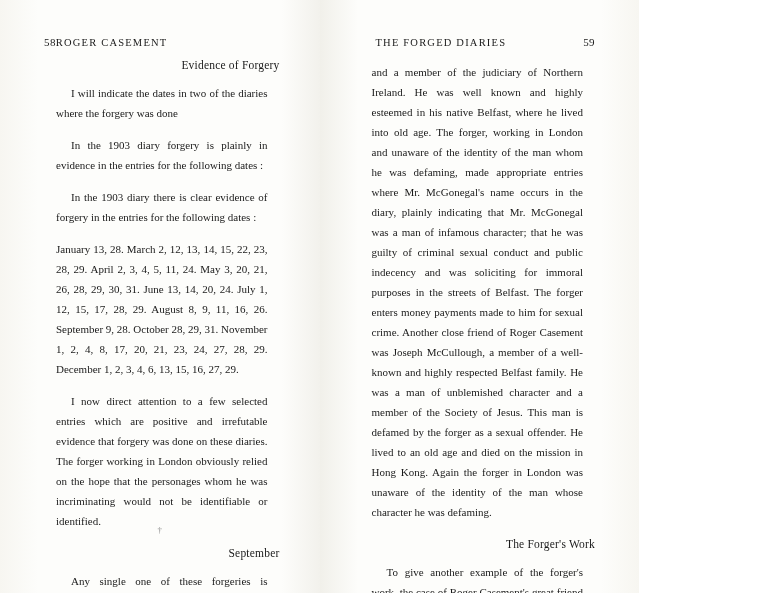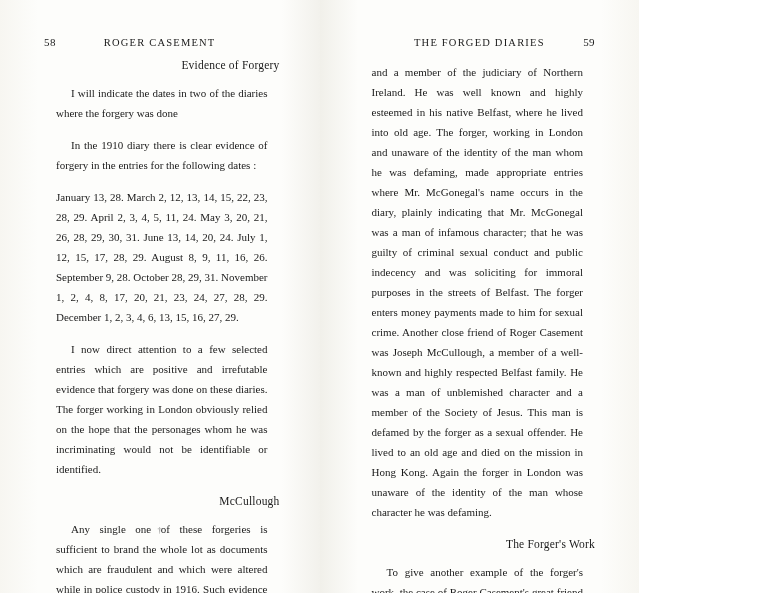--- a/index.html
+++ b/index.html
@@ -51,21 +51,21 @@
     letter-spacing: 0.9px;
     margin-bottom: 9px;
     height: 14px;
   }
   .running-head .folio {
     font-size: 11px;
     letter-spacing: 0.4px;
   }
   .running-head .title {
     flex: 1;
-    text-align: center;
+    text-align: left;
     font-variant: small-caps;
     text-transform: uppercase;
     font-size: 10.5px;
     letter-spacing: 1.2px;
   }
   .running-head .spacer {
     width: 16px;
   }
   .rh-left .folio { order: 0; }
   .rh-right .folio { order: 2; }
@@ -122,25 +122,26 @@
 
     <div class="running-head rh-left">
       <span class="folio">58</span>
       <span class="title">ROGER CASEMENT</span>
       <span class="spacer"></span>
     </div>
 
     <h2 class="section">Evidence of Forgery</h2>
 
     <p class="indent">I will indicate the dates in two of the diaries where the forgery was done</p>
-    <p class="indent gap">In the 1910 diary there is clear evidence of forgery in the entries for the following dates :</p>
+    <p class="indent gap-sm">In the 1903 diary forgery is plainly in evidence in the entries for the following dates :</p>
+    <p class="indent gap">In the 1903 diary there is clear evidence of forgery in the entries for the following dates :</p>
     <p class="noindent datelist">January 13, 28. March 2, 12, 13, 14, 15, 22, 23, 28, 29. April 2, 3, 4, 5, 11, 24. May 3, 20, 21, 26, 28, 29, 30, 31. June 13, 14, 20, 24. July 1, 12, 15, 17, 28, 29. August 8, 9, 11, 16, 26. September 9, 28. October 28, 29, 31. November 1, 2, 4, 8, 17, 20, 21, 23, 24, 27, 28, 29. December 1, 2, 3, 4, 6, 13, 15, 16, 27, 29.</p>
     <p class="indent gap">I now direct attention to a few selected entries which are positive and irrefutable evidence that forgery was done on these diaries. The forger working in London obviously relied on the hope that the personages whom he was incriminating would not be identifiable or identified.</p>
 
-    <h2 class="section spaced-top">McCullough</h2>
+    <h2 class="section spaced-top">September</h2>
 
     <p class="indent">Any single one of these forgeries is sufficient to brand the whole lot as documents which are fraudulent and which were altered while in police custody in 1916. Such evidence makes nonsense of Mr. Harrison's alleged conclusion and it also makes nonsense of Mr. Butler's statement that the diaries are authentic—for his statement is founded on the alleged conclusion of Mr. Harrison and no other. And there is no corroboration of any kind whatsoever for Mr. Harrison's opinion. The following are some instances of the forger's work. One of Roger Casement's best friends was victimised by the forger in an attempt to give some realism to the charge of immoral conduct. This old friend was Mr. John McGonegal K.C. with whom he had spent some time in the month of March, 1910. Casement was then back in Ireland before going out to the Putumayo. Mr. Mc Gonegal was professor in the Faculty of Law in University College, Dublin and, afterwards, a judge;</p>
 
     <div class="footmark">†</div>
   </div>
 
   <div class="gutter"></div>
 
   <div class="page page-right">
 

